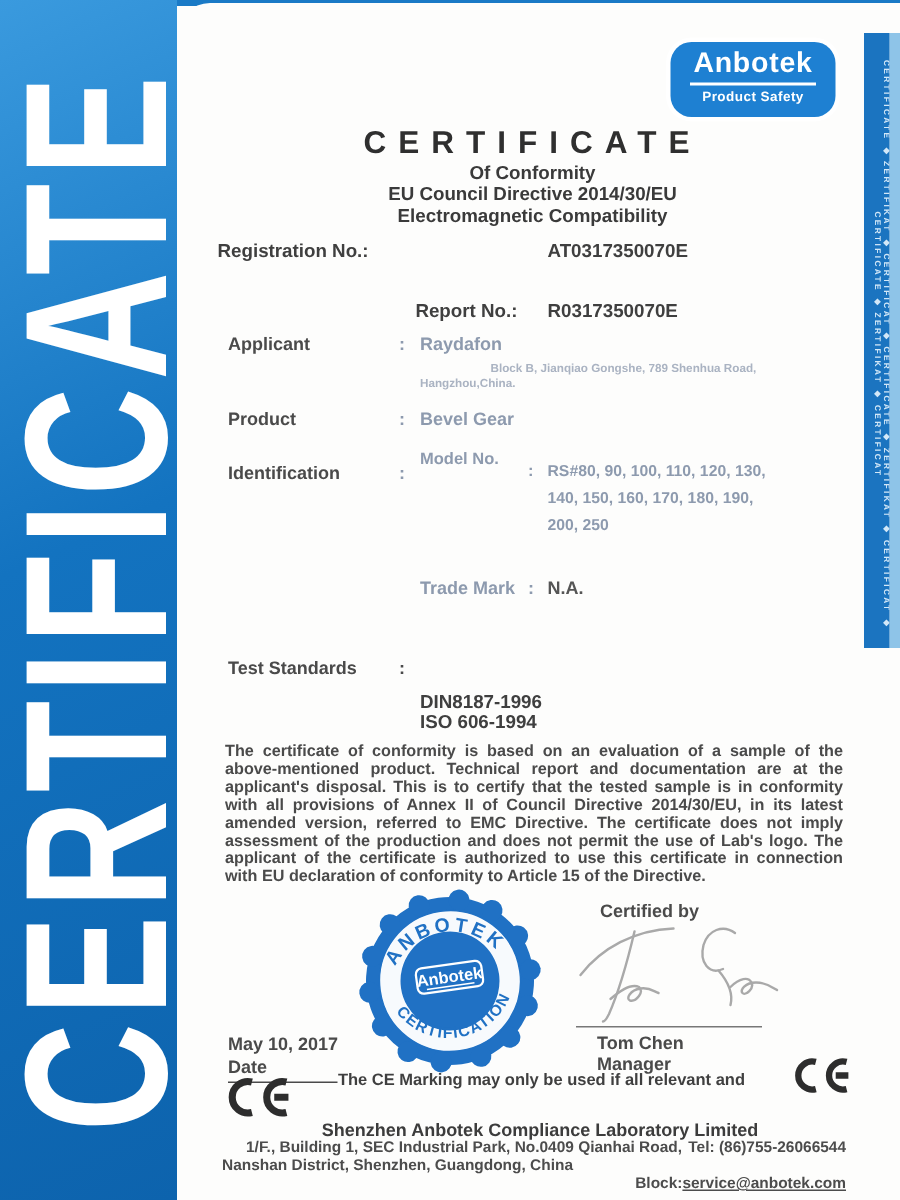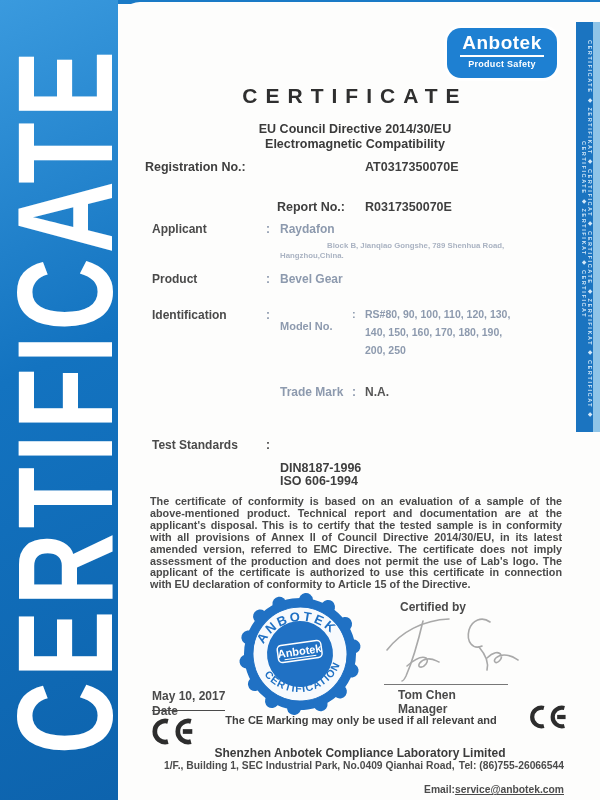--- a/index.html
+++ b/index.html
@@ -42,21 +42,21 @@
   .faded { color:#8d9aae; }
   .faded-lt { color:#aab3c2; }
 
   .title { left:145px; top:84px; width:420px; text-align:center; font-size:21px; font-weight:bold;
            letter-spacing:8px; color:#2f2f2f; }
   .sub { left:145px; width:420px; text-align:center; font-size:12.5px; font-weight:bold; color:#3a3a3a; }
 
   .para { left:150px; top:496px; width:412px; font-size:10.8px; line-height:11.9px;
           font-weight:bold; color:#4a4a4a; text-align:justify; }
 
-  .underlined { border-bottom:1.5px solid #4a4a4a; padding-bottom:7px; }
+  .underlined { border-bottom:1.5px solid #4a4a4a; padding-bottom:18px; }
   .link { text-decoration:underline; color:#4c4c4c; }
 
   .footer-txt { font-size:10.3px; font-weight:bold; color:#4c4c4c; }
 
   .seal-wrap { left:238px; top:592px; width:124px; height:124px; transform:rotate(-8deg); }
   .sig-line { left:384px; top:684px; width:124px; height:1px; background:#777; }
 </style>
 </head>
 <body>
 
@@ -74,41 +74,42 @@
     <div class="edge-strip-text">CERTIFICATE ◆ ZERTIFIKAT ◆ CERTIFICAT ◆ CERTIFICATE ◆ ZERTIFIKAT ◆ CERTIFICAT ◆ CERTIFICATE ◆ ZERTIFIKAT ◆ CERTIFICAT</div>
   </div>
 
   <div class="logo">
     <div class="logo-name">Anbotek</div>
     <div class="logo-rule"></div>
     <div class="logo-tag">Product Safety</div>
   </div>
 
   <div class="abs title">CERTIFICATE</div>
+  <div class="abs sub" style="top:108px">Of Conformity</div>
   <div class="abs sub" style="top:122px">EU Council Directive 2014/30/EU</div>
   <div class="abs sub" style="top:137px">Electromagnetic Compatibility</div>
 
   <div class="abs value-dark" style="left:145px; top:160px; width:200px; text-align:left;">Registration No.:</div>
   <div class="abs value-dark" style="left:365px; top:160px;">AT0317350070E</div>
   <div class="abs value-dark" style="left:145px; top:200px; width:200px; text-align:right;">Report No.:</div>
   <div class="abs value-dark" style="left:365px; top:200px;">R0317350070E</div>
 
   <div class="abs label" style="left:152px; top:222px;">Applicant</div>
   <div class="abs label faded" style="left:266px; top:222px;">:</div>
   <div class="abs label faded" style="left:280px; top:222px;">Raydafon</div>
   <div class="abs faded-lt" style="left:280px; top:241px; font-size:7.8px; font-weight:bold;padding-left:47px;">Block B, Jianqiao Gongshe, 789 Shenhua Road,</div>
   <div class="abs faded-lt" style="left:280px; top:251px; font-size:7.8px; font-weight:bold;">Hangzhou,China.</div>
 
   <div class="abs label" style="left:152px; top:272px;">Product</div>
   <div class="abs label faded" style="left:266px; top:272px;">:</div>
   <div class="abs label faded" style="left:280px; top:272px;">Bevel Gear</div>
 
   <div class="abs label" style="left:152px; top:308px;">Identification</div>
   <div class="abs label faded" style="left:266px; top:308px;">:</div>
-  <div class="abs label faded" style="left:280px; top:320px; font-size:11px;">Model No.</div>
+  <div class="abs label faded" style="left:280px; top:300px; font-size:11px;">Model No.</div>
   <div class="abs label faded" style="left:352px; top:308px; font-size:11px;">:</div>
   <div class="abs faded" style="left:365px; top:308px; font-size:10.5px; font-weight:bold;">RS#80, 90, 100, 110, 120, 130,</div>
   <div class="abs faded" style="left:365px; top:326px; font-size:10.5px; font-weight:bold;">140, 150, 160, 170, 180, 190,</div>
   <div class="abs faded" style="left:365px; top:344px; font-size:10.5px; font-weight:bold;">200, 250</div>
 
   <div class="abs label faded" style="left:280px; top:385px;">Trade Mark</div>
   <div class="abs label faded" style="left:352px; top:385px;">:</div>
   <div class="abs label" style="left:365px; top:385px; color:#555;">N.A.</div>
 
   <div class="abs label" style="left:152px; top:438px;">Test Standards</div>
@@ -188,18 +189,19 @@
       <path d="M 28 6 A 15.5 15.5 0 1 0 28 36" fill="none" stroke="#2d2d2d" stroke-width="7"></path>
       <path d="M 62 6 A 15.5 15.5 0 1 0 62 36" fill="none" stroke="#2d2d2d" stroke-width="7"></path>
       <line x1="50" y1="21" x2="64" y2="21" stroke="#2d2d2d" stroke-width="7"></line>
     </svg>
   </div>
 
   <div class="abs" style="left:198px; top:714px; width:326px; text-align:center; font-size:11px; font-weight:bold; color:#3f3f3f;">The CE Marking may only be used if all relevant and</div>
 
   <div class="abs" style="left:160px; top:746px; width:400px; text-align:center; font-size:12px; font-weight:bold; color:#3c3c3c;">Shenzhen Anbotek Compliance Laboratory Limited</div>
   <div class="abs footer-txt" style="left:164px; top:760px;">1/F., Building 1, SEC Industrial Park, No.0409 Qianhai Road,</div>
+  <div class="abs footer-txt" style="left:148px; top:772px;">Nanshan District, Shenzhen, Guangdong, China</div>
   <div class="abs footer-txt" style="left:164px; top:784px;margin-top:40px;"><span>Http:</span><span class="link">//www.anbotek.com</span></div>
   <div class="abs footer-txt" style="right:36px; top:760px; text-align:right;">Tel: (86)755-26066544</div>
   <div class="abs footer-txt" style="right:36px; top:772px; text-align:right;margin-top:32px;">Fax: (86)755-26014772</div>
-  <div class="abs footer-txt" style="right:36px; top:784px; text-align:right;"><span>Email:</span><span class="link">service@anbotek.com</span></div>
+  <div class="abs footer-txt" style="right:36px; top:784px; text-align:right;"><span>Block:</span><span class="link">service@anbotek.com</span></div>
 
 </div>
 
 </body></html>

